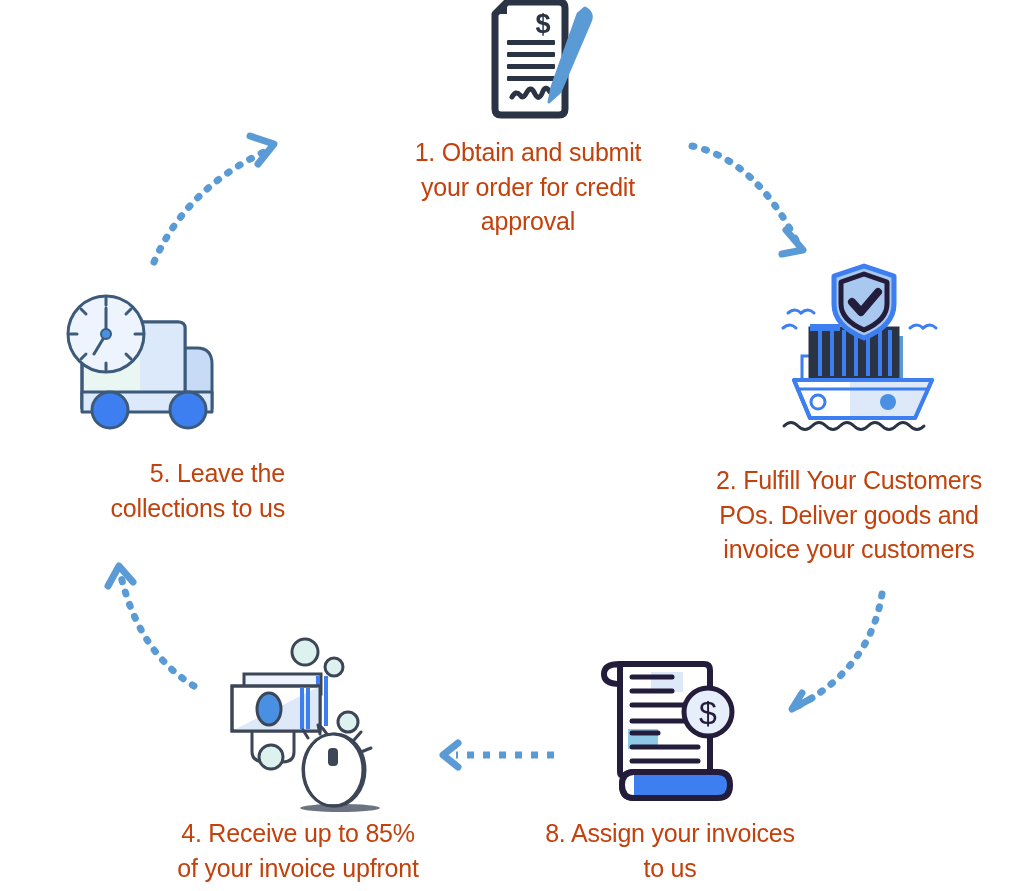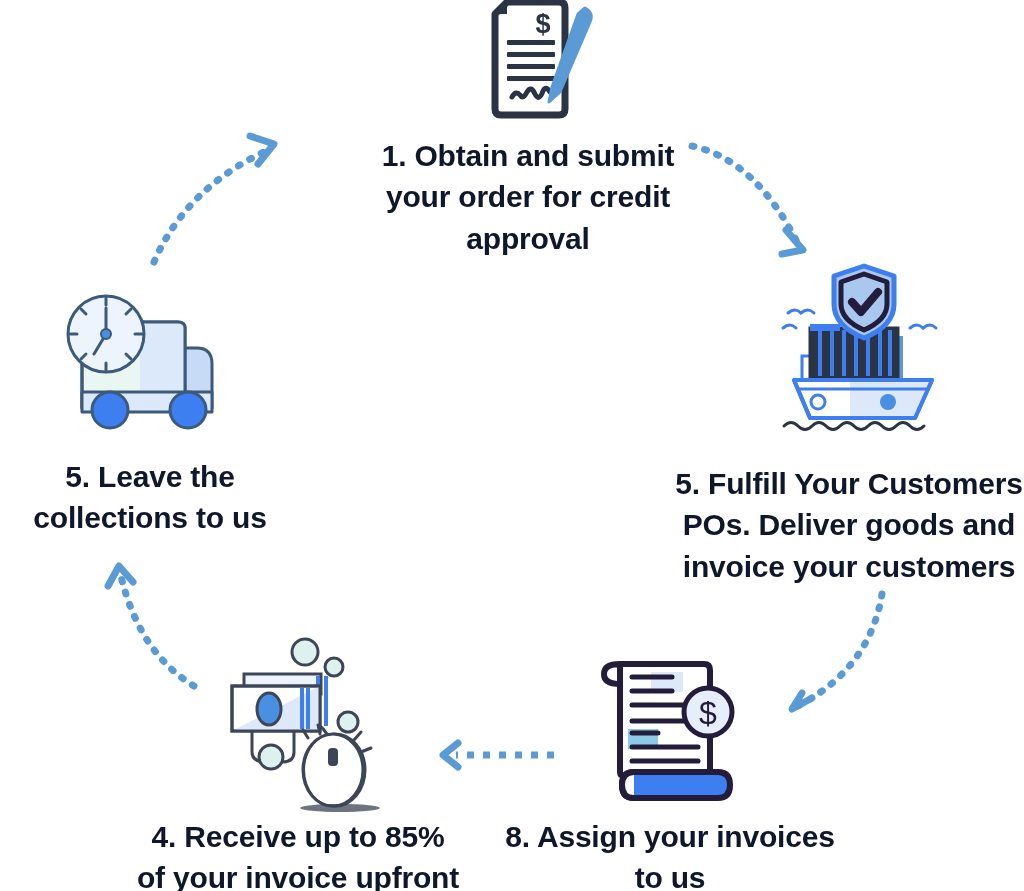--- a/index.html
+++ b/index.html
@@ -10,23 +10,23 @@
   #canvas {
     position: relative;
     width: 1024px;
     height: 891px;
     background: #ffffff;
     overflow: hidden;
     font-family: "Liberation Sans", "DejaVu Sans", sans-serif;
   }
   .step-label {
     position: absolute;
-    color: #0f172a;
-    font-weight: bold;
-    font-size: 30px;
+    color: #c2410c;
+    font-weight: normal;
+    font-size: 25px;
     line-height: 1.38;
     letter-spacing: -0.2px;
     text-align: center;
     white-space: pre-line;
   }
   .icon-box {
     position: absolute;
   }
   .arrow-svg {
     position: absolute;
@@ -103,21 +103,21 @@
       <circle cx="108" cy="144" r="8" fill="#4a90e2"></circle>
 
       <path d="M84 8 L114 18 L114 46 Q114 68 84 80 Q54 68 54 46 L54 18 Z" fill="#a8c8f0" stroke="#3d7ef0" stroke-width="5" stroke-linejoin="round"></path>
       <path d="M84 16 L107 24 L107 46 Q107 62 84 72 Q61 62 61 46 L61 24 Z" fill="#a8c8f0" stroke="#241c3b" stroke-width="5" stroke-linejoin="round"></path>
       <path d="M72 44 L81 54 L98 34" fill="none" stroke="#241c3b" stroke-width="8" stroke-linecap="round" stroke-linejoin="round"></path>
 
       <path d="M4 168 q7 -7 14 0 q7 7 14 0 q7 -7 14 0 q7 7 14 0 q7 -7 14 0 q7 7 14 0 q7 -7 14 0 q7 7 14 0 q7 -7 14 0 q7 7 14 0" fill="none" stroke="#2b3445" stroke-width="3" stroke-linecap="round"></path>
     </svg>
   </div>
 
-  <div class="step-label" style="left:674px; top:463px; width:350px;">5. Fulfill Your Customers
+  <div class="step-label" style="left:674px; top:463px; width:350px;">2. Fulfill Your Customers
 POs. Deliver goods and
 invoice your customers</div>
 
   <svg class="arrow-svg" style="left:782px; top:590px;" width="115" height="130" viewBox="0 0 115 130">
     <path d="M100 4 Q88 78 16 116" fill="none" stroke="#5b9bd5" stroke-width="7" stroke-linecap="round" stroke-dasharray="2 11"></path>
     <path d="M30 108 L10 119 L20 103" fill="none" stroke="#5b9bd5" stroke-width="7" stroke-linecap="round" stroke-linejoin="round"></path>
   </svg>
 
   <div class="icon-box" style="left:590px; top:650px; width:160px; height:158px;">
     <svg width="160" height="158" viewBox="0 0 160 158">
@@ -231,21 +231,21 @@
         <line x1="66" y1="64" x2="71" y2="69"></line>
         <line x1="71" y1="19" x2="66" y2="24"></line>
         <line x1="26" y1="64" x2="21" y2="69"></line>
       </g>
       <line x1="46" y1="44" x2="46" y2="18" stroke="#3c5a7a" stroke-width="3" stroke-linecap="round"></line>
       <line x1="46" y1="44" x2="34" y2="64" stroke="#3c5a7a" stroke-width="3" stroke-linecap="round"></line>
       <circle cx="46" cy="44" r="5" fill="#4a90e2" stroke="#3c5a7a" stroke-width="2"></circle>
     </svg>
   </div>
 
-  <div class="step-label" style="left:15px; top:456px; width:270px;">5. Leave the
+  <div class="step-label" style="left:15px; top:456px; width:270px;text-align:right;">5. Leave the
 collections to us</div>
 
   <svg class="arrow-svg" style="left:146px; top:128px;" width="140" height="140" viewBox="0 0 140 140">
     <path d="M8 134 Q40 60 122 22" fill="none" stroke="#5b9bd5" stroke-width="7" stroke-linecap="round" stroke-dasharray="2 11"></path>
     <path d="M104 8 L128 16 L112 36" fill="none" stroke="#5b9bd5" stroke-width="7" stroke-linecap="round" stroke-linejoin="round"></path>
   </svg>
 
 </div>
 
 </body></html>

